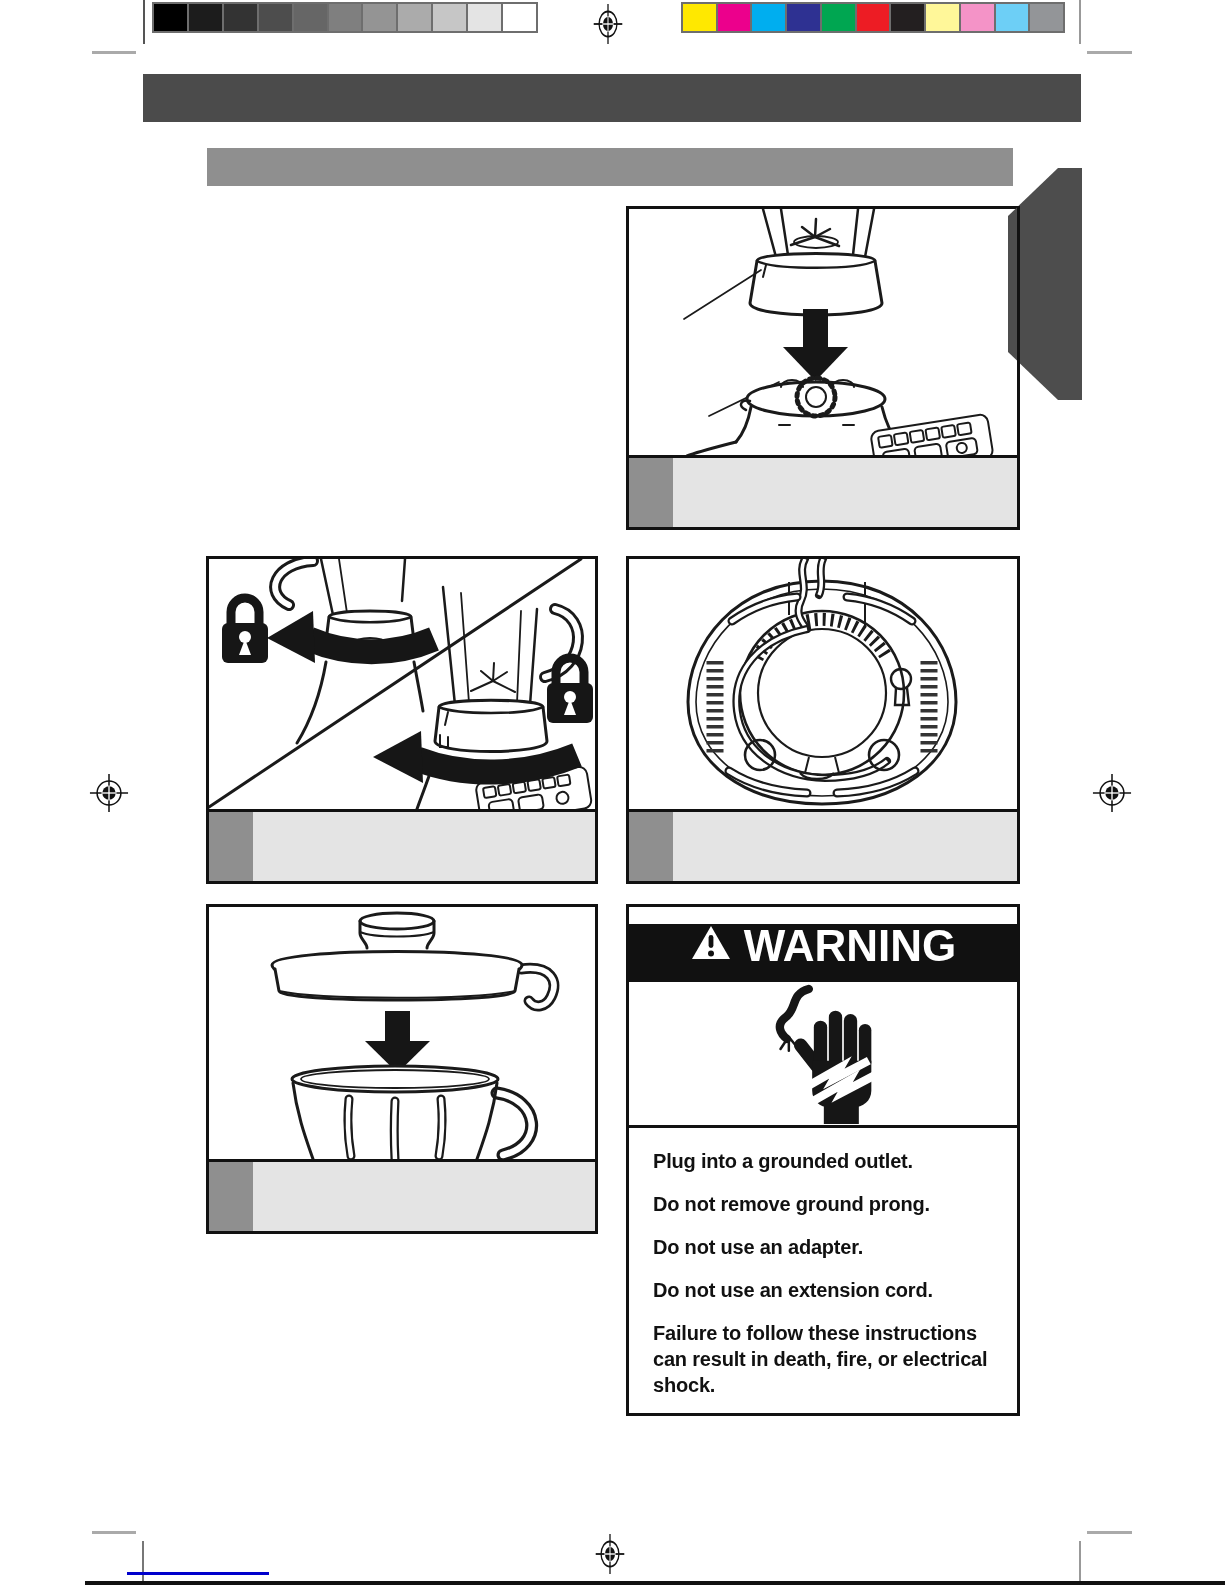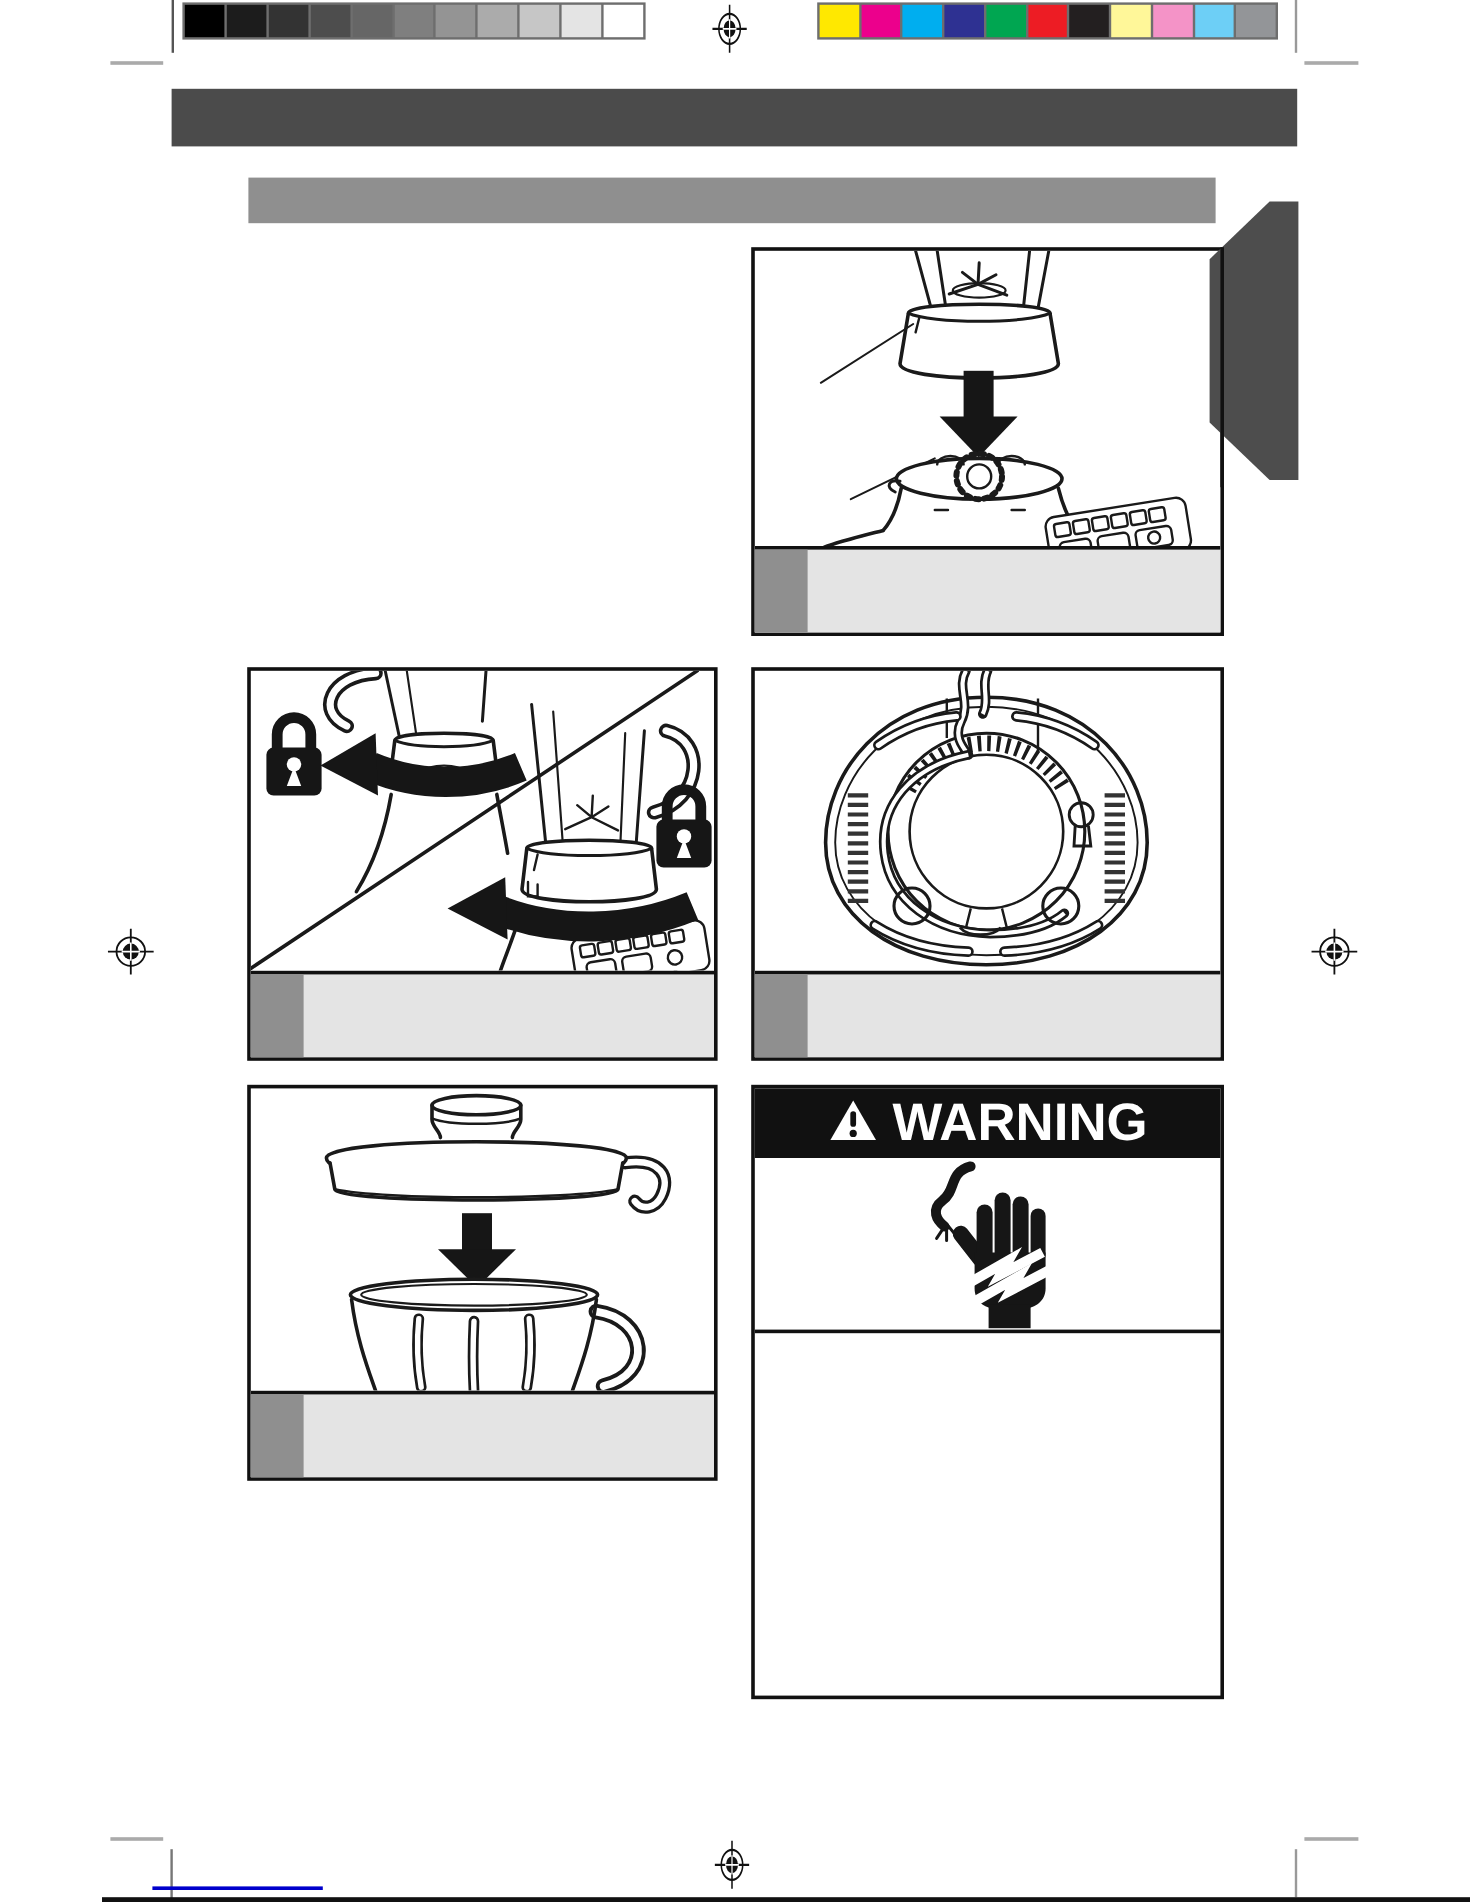--- a/index.html
+++ b/index.html
@@ -21,22 +21,22 @@
   .panel{position:absolute;background:#fff;border:3px solid #111;box-sizing:border-box;}
   .illus{position:absolute;left:0;right:0;top:0;bottom:72px;overflow:hidden;}
   .illus svg{width:100%;height:100%;display:block;}
   .caption{position:absolute;left:0;right:0;bottom:0;height:72px;background:#e4e4e4;
            border-top:3px solid #111;box-sizing:border-box;display:flex;}
   .caption .marker{width:44px;height:100%;background:#8f8f8f;}
 
   
   .warnbox{position:absolute;left:626px;top:904px;width:394px;height:512px;background:#fff;
            border:3px solid #111;box-sizing:border-box;}
-  .warn-band{height:58px;background:#111;color:#fff;display:flex;align-items:center;
-             justify-content:center;gap:12px;}
+  .warn-band{height:58px;background:#111;color:#fff;display:flex;align-items:flex-start;
+             justify-content:center;gap:12px;margin-top:17px;}
   .warn-band .wtitle{font-size:44px;font-weight:900;letter-spacing:0px;line-height:1;}
   .warn-icon{height:146px;border-bottom:3px solid #111;box-sizing:border-box;display:flex;
              align-items:center;justify-content:center;}
   .warn-text{padding:20px 12px 0 24px;}
   .warn-text h3{margin:0 0 16px 0;text-align:center;font-size:21px;font-weight:bold;letter-spacing:-0.2px;}
   .warn-line{margin:0 0 17px 0;font-size:20px;font-weight:bold;letter-spacing:-0.2px;line-height:1.3;}
 
   
   .side-tab{position:absolute;left:1006px;top:166px;}
   .tab-borderline{position:absolute;left:1017px;top:206px;width:3px;height:200px;background:#111;}
@@ -364,20 +364,27 @@
           <rect x="100" y="36" width="16" height="66" rx="8"></rect>
           <rect x="118" y="48" width="15" height="54" rx="7.5"></rect>
           <path d="M62,92 h71 v36 c0,12 -10,20 -22,20 h-28 c-12,0 -21,-8 -21,-20 Z"></path>
           <rect x="76" y="144" width="42" height="24"></rect>
         </g>
         <path d="M54,124 L96,100 L88,114 L130,92" stroke="#fff" stroke-width="10" fill="none"></path>
         <path d="M64,140 L106,116 L98,130 L140,108" stroke="#fff" stroke-width="10" fill="none"></path>
       </svg>
     </div>
     <div class="warn-text">
+      <div>
+          <p class="warn-line">Plug into a grounded outlet.</p>
+          <p class="warn-line">Do not remove ground prong.</p>
+          <p class="warn-line">Do not use an adapter.</p>
+          <p class="warn-line">Do not use an extension cord.</p>
+          <p class="warn-line">Failure to follow these instructions can result in death, fire, or electrical shock.</p>
+        </div>
     </div>
   </div>
 
   <div class="mark" style="left:92px;top:1531px;width:44px;height:3px;background:#aaa;"></div>
   <div class="mark" style="left:1087px;top:1531px;width:45px;height:3px;background:#aaa;"></div>
   <div class="mark" style="left:142px;top:1541px;width:2px;height:42px;background:#777;"></div>
   <div class="mark" style="left:1079px;top:1541px;width:2px;height:40px;"></div>
   <div class="blue-line"></div>
   <div class="bottom-bar"></div>
 

